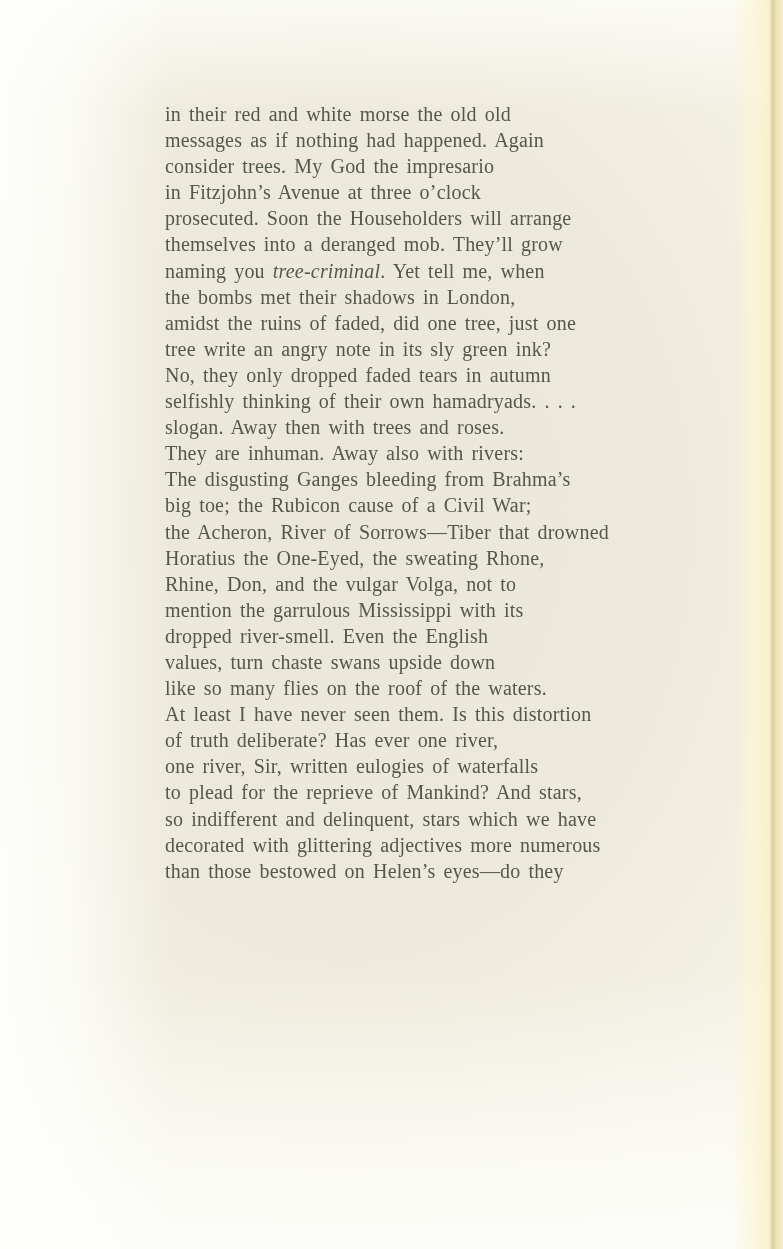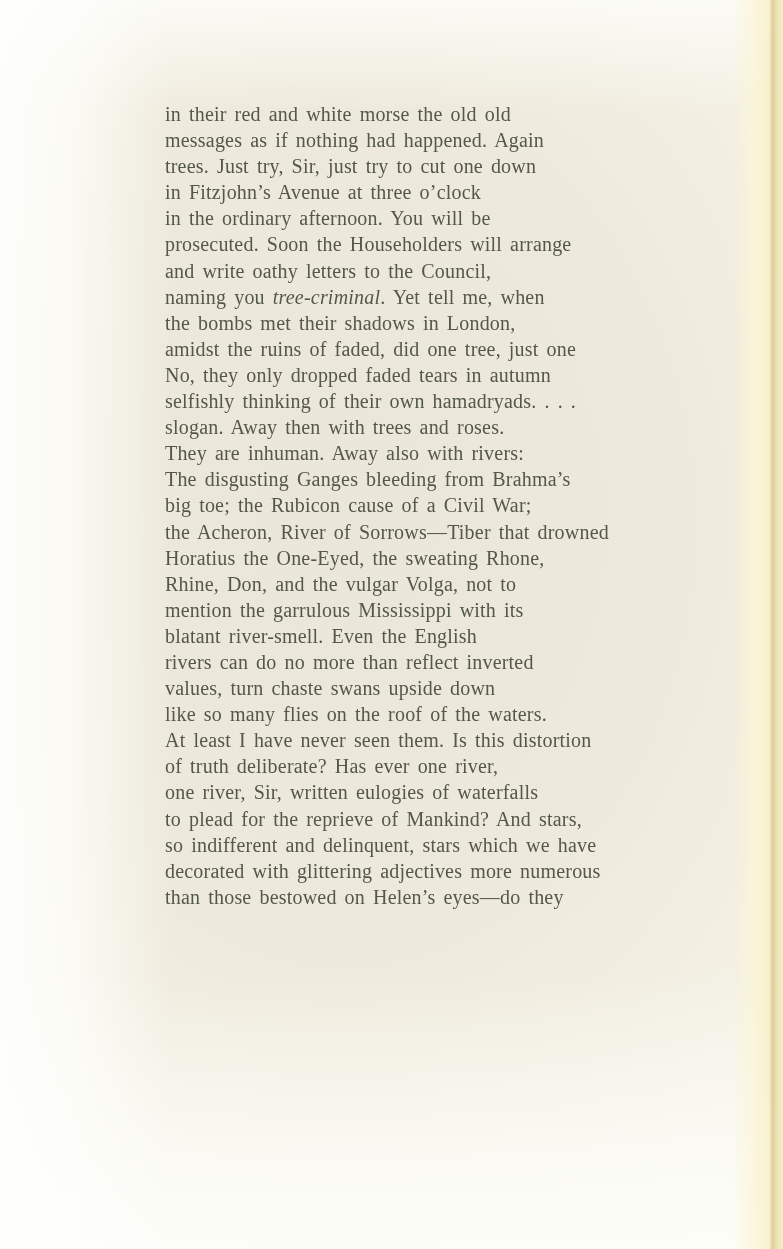--- a/index.html
+++ b/index.html
@@ -62,40 +62,39 @@
   }
 </style>
 </head>
 <body>
 
 <div class="viewport">
   <div class="scan-page">
     <div class="poem-block">
         <div class="line"><span>in their red and white morse the old old</span></div>
         <div class="line"><span>messages as if nothing had happened. Again</span></div>
-        <div class="line"><span>trees. Just try, Sir, just try to cut one down</span></div>
+        <div class="line"><span>consider trees. My God the impresario</span></div>
         <div class="line"><span>in Fitzjohn’s Avenue at three o’clock</span></div>
-        <div class="line"><span>in the ordinary afternoon. You will be</span></div>
         <div class="line"><span>prosecuted. Soon the Householders will arrange</span></div>
-        <div class="line"><span>and write oathy letters to the Council,</span></div>
+        <div class="line"><span>themselves into a deranged mob. They’ll grow</span></div>
         <div class="line"><span>naming you </span><span class="it">tree-criminal</span><span>. Yet tell me, when</span></div>
         <div class="line"><span>the bombs met their shadows in London,</span></div>
         <div class="line"><span>amidst the ruins of faded, did one tree, just one</span></div>
+        <div class="line"><span>tree write an angry note in its sly green ink?</span></div>
         <div class="line"><span>No, they only dropped faded tears in autumn</span></div>
         <div class="line"><span>selfishly thinking of their own hamadryads. . . .</span></div>
         <div class="line"><span>slogan. Away then with trees and roses.</span></div>
         <div class="line"><span>They are inhuman. Away also with rivers:</span></div>
         <div class="line"><span>The disgusting Ganges bleeding from Brahma’s</span></div>
         <div class="line"><span>big toe; the Rubicon cause of a Civil War;</span></div>
         <div class="line"><span>the Acheron, River of Sorrows—Tiber that drowned</span></div>
         <div class="line"><span>Horatius the One-Eyed, the sweating Rhone,</span></div>
         <div class="line"><span>Rhine, Don, and the vulgar Volga, not to</span></div>
         <div class="line"><span>mention the garrulous Mississippi with its</span></div>
-        <div class="line"><span>blatant river-smell. Even the English</span></div>
-        <div class="line"><span>rivers can do no more than reflect inverted</span></div>
+        <div class="line"><span>dropped river-smell. Even the English</span></div>
         <div class="line"><span>values, turn chaste swans upside down</span></div>
         <div class="line"><span>like so many flies on the roof of the waters.</span></div>
         <div class="line"><span>At least I have never seen them. Is this distortion</span></div>
         <div class="line"><span>of truth deliberate? Has ever one river,</span></div>
         <div class="line"><span>one river, Sir, written eulogies of waterfalls</span></div>
         <div class="line"><span>to plead for the reprieve of Mankind? And stars,</span></div>
         <div class="line"><span>so indifferent and delinquent, stars which we have</span></div>
         <div class="line"><span>decorated with glittering adjectives more numerous</span></div>
         <div class="line"><span>than those bestowed on Helen’s eyes—do they</span></div>
       </div>

